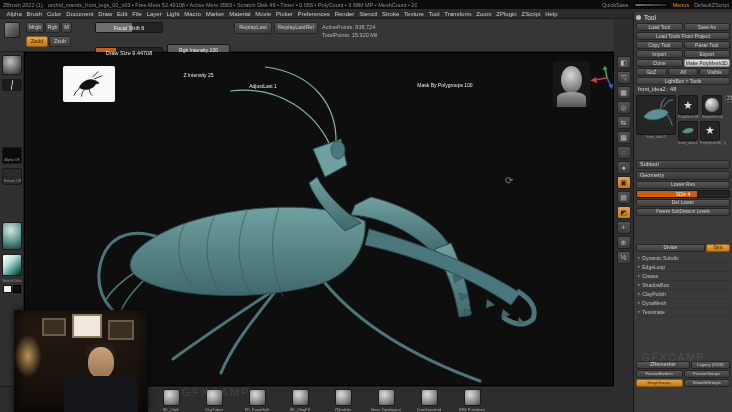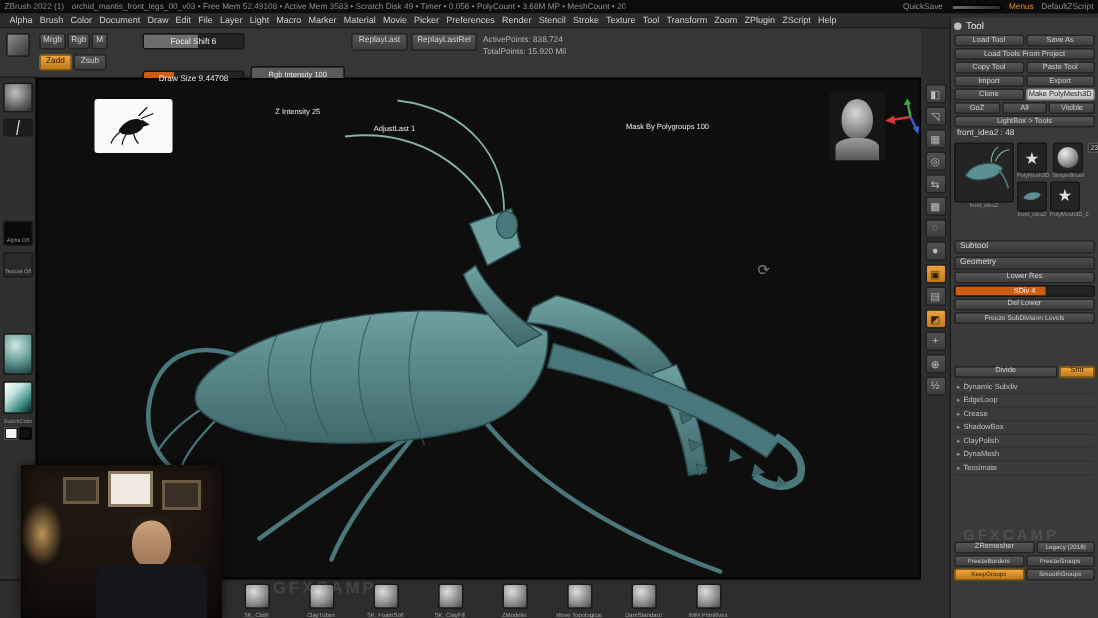--- a/index.html
+++ b/index.html
@@ -79,21 +79,21 @@
   .webcam{left:14px;top:310px;width:134px;height:102px;background:linear-gradient(#241a13,#140e0a);z-index:20;overflow:hidden;box-shadow:0 0 6px rgba(0,0,0,.7), inset 0 0 18px rgba(0,0,0,.8)}
   .wc-glow{position:absolute;left:0px;top:24px;width:28px;height:44px;background:radial-gradient(ellipse,rgba(240,190,110,.75),rgba(240,190,110,0) 70%)}
   .wc-frame{position:absolute;background:#3a2f24;border:2px solid #6b5a44}
   .f1{left:28px;top:8px;width:24px;height:18px}
   .f2{left:58px;top:4px;width:30px;height:24px;background:#efe9df;border-color:#8a7a60}
   .f3{left:94px;top:10px;width:26px;height:20px}
   .wc-hair{position:absolute;left:72px;top:33px;width:29px;height:13px;border-radius:50% 50% 0 0;background:#241c16}
   .wc-head{position:absolute;left:74px;top:37px;width:26px;height:31px;border-radius:48% 48% 44% 44%;background:linear-gradient(#caa27b,#9c7354)}
   .wc-body{position:absolute;left:50px;top:66px;width:74px;height:38px;border-radius:10px 10px 0 0;background:#15161a}
 
-  .watermark{z-index:40;color:rgba(210,210,210,.14);font-size:11px;letter-spacing:2px;font-weight:bold;pointer-events:none}
+  .watermark{z-index:40;color:rgba(210,210,210,.14);font-size:11px;letter-spacing:2px;font-weight:normal;pointer-events:none}
 </style>
 </head>
 <body>
 
 <div id="app">
 
   <div class="abs titlebar">
     <div class="tb-left">
       <span>ZBrush 2022 (1)</span>
       <span>orchid_mantis_front_legs_00_v03 • Free Mem 52.49108 • Active Mem 3583 • Scratch Disk 49 • Timer • 0.056 • PolyCount • 3.68M MP • MeshCount • 20</span>

